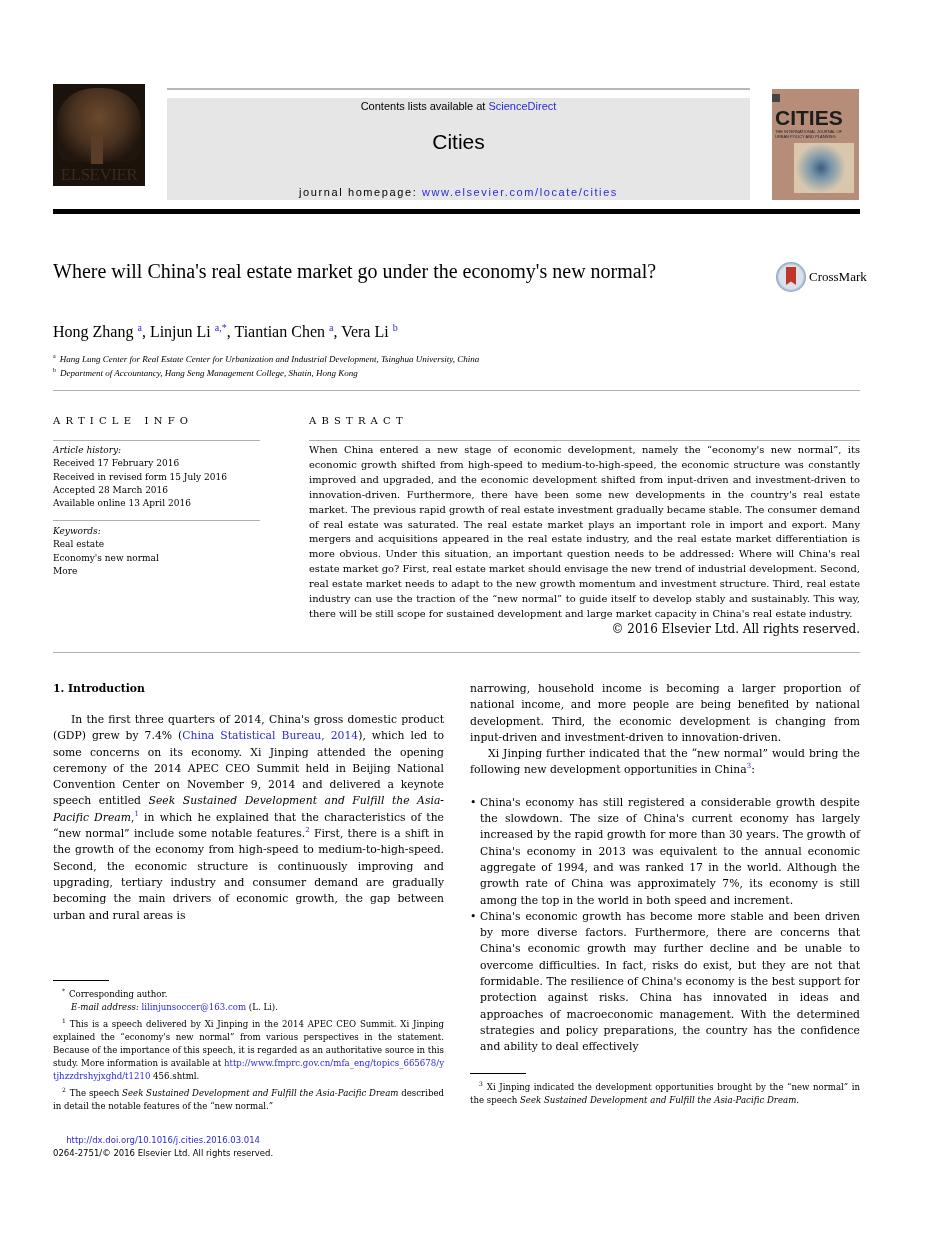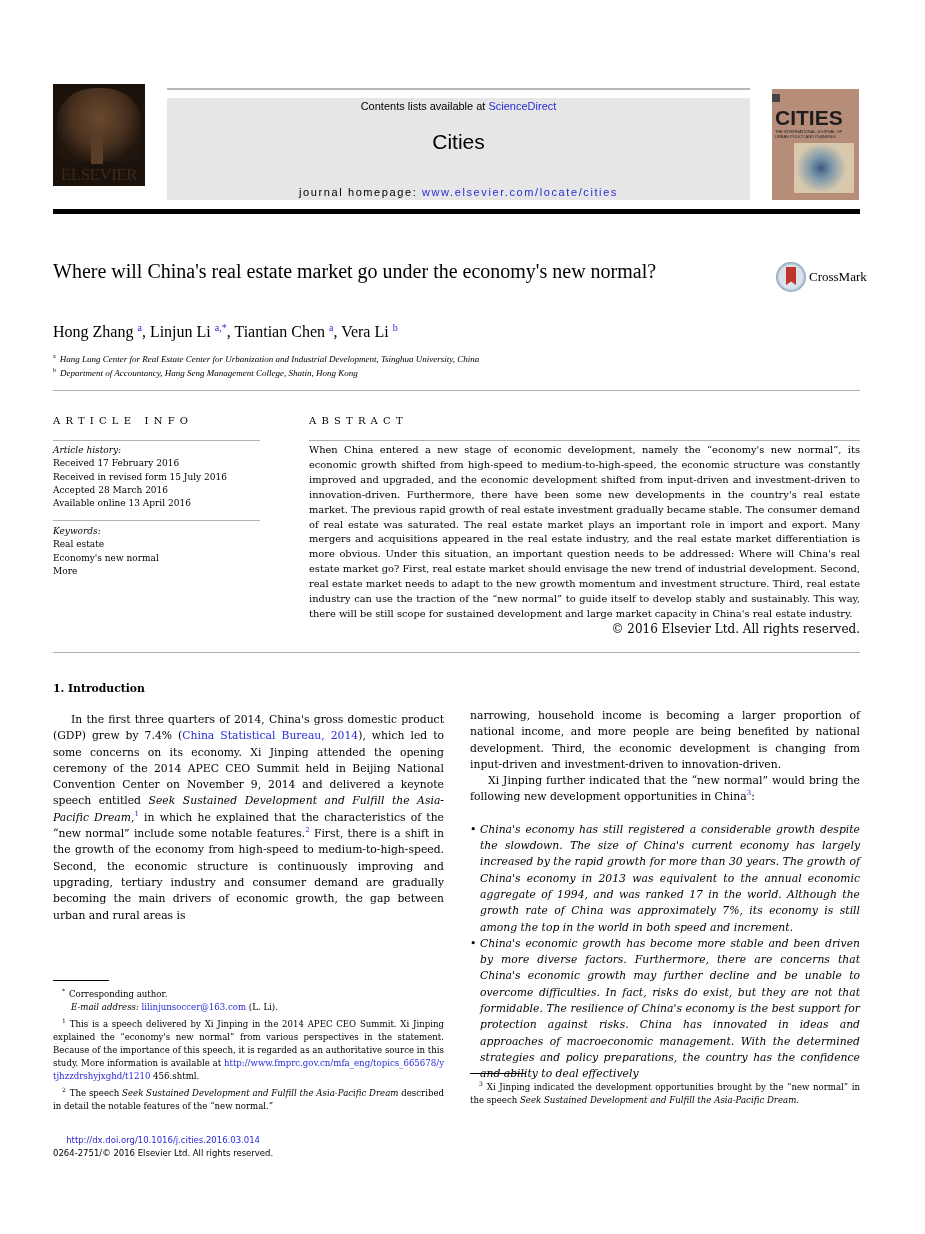--- a/index.html
+++ b/index.html
@@ -47,22 +47,22 @@
   .kw { top:525px; }
   .abstract { top:443px; left:309px; width:551px; font-family:"DejaVu Serif", serif; font-size:9.9px; line-height:14.9px; text-align:justify; }
   .copyright { top:622px; left:309px; width:551px; text-align:right; font-family:"DejaVu Serif", serif; font-size:12px; }
   .rule2 { top:652px; left:53px; width:807px; }
   .col { font-family:"DejaVu Serif", serif; font-size:10.8px; line-height:16.3px; text-align:justify; }
   .col p { margin:0; text-indent:18px; }
   .col .noind { text-indent:0; }
   .col sup { color:#2a2ad8; font-size:7px; line-height:0; }
   .left-col { top:681px; left:53px; width:391px; }
   .left-col h2 { margin:0 0 15px 0; font-size:10.8px; font-weight:bold; line-height:16px; }
-  .right-col { top:681px; left:470px; width:390px;margin-top:27px; }
-  .right-col ul { list-style:none; margin:16px 0 0 0; padding:0;font-style:italic; }
+  .right-col { top:681px; left:470px; width:390px; }
+  .right-col ul { list-style:none; margin:16px 0 0 0; padding:0; }
   .right-col li { position:relative; padding-left:10px; }
   .right-col li::before { content:"•"; position:absolute; left:0; top:0; }
   .fn-rule { height:1px; background:#000; width:56px; }
   .fn-rule-l { top:980px; left:53px; }
   .fn-rule-r { top:1073px; left:470px; }
   .footnotes { font-family:"DejaVu Serif", serif; font-size:8.6px; line-height:13px; text-align:justify; }
   .footnotes p { margin:0; text-indent:9px; }
   .footnotes sup { font-size:6px; margin-right:4px; }
   .fn-left { top:984px; left:53px; width:391px; }
   .fn-right { top:1077px; left:470px; width:390px; }

